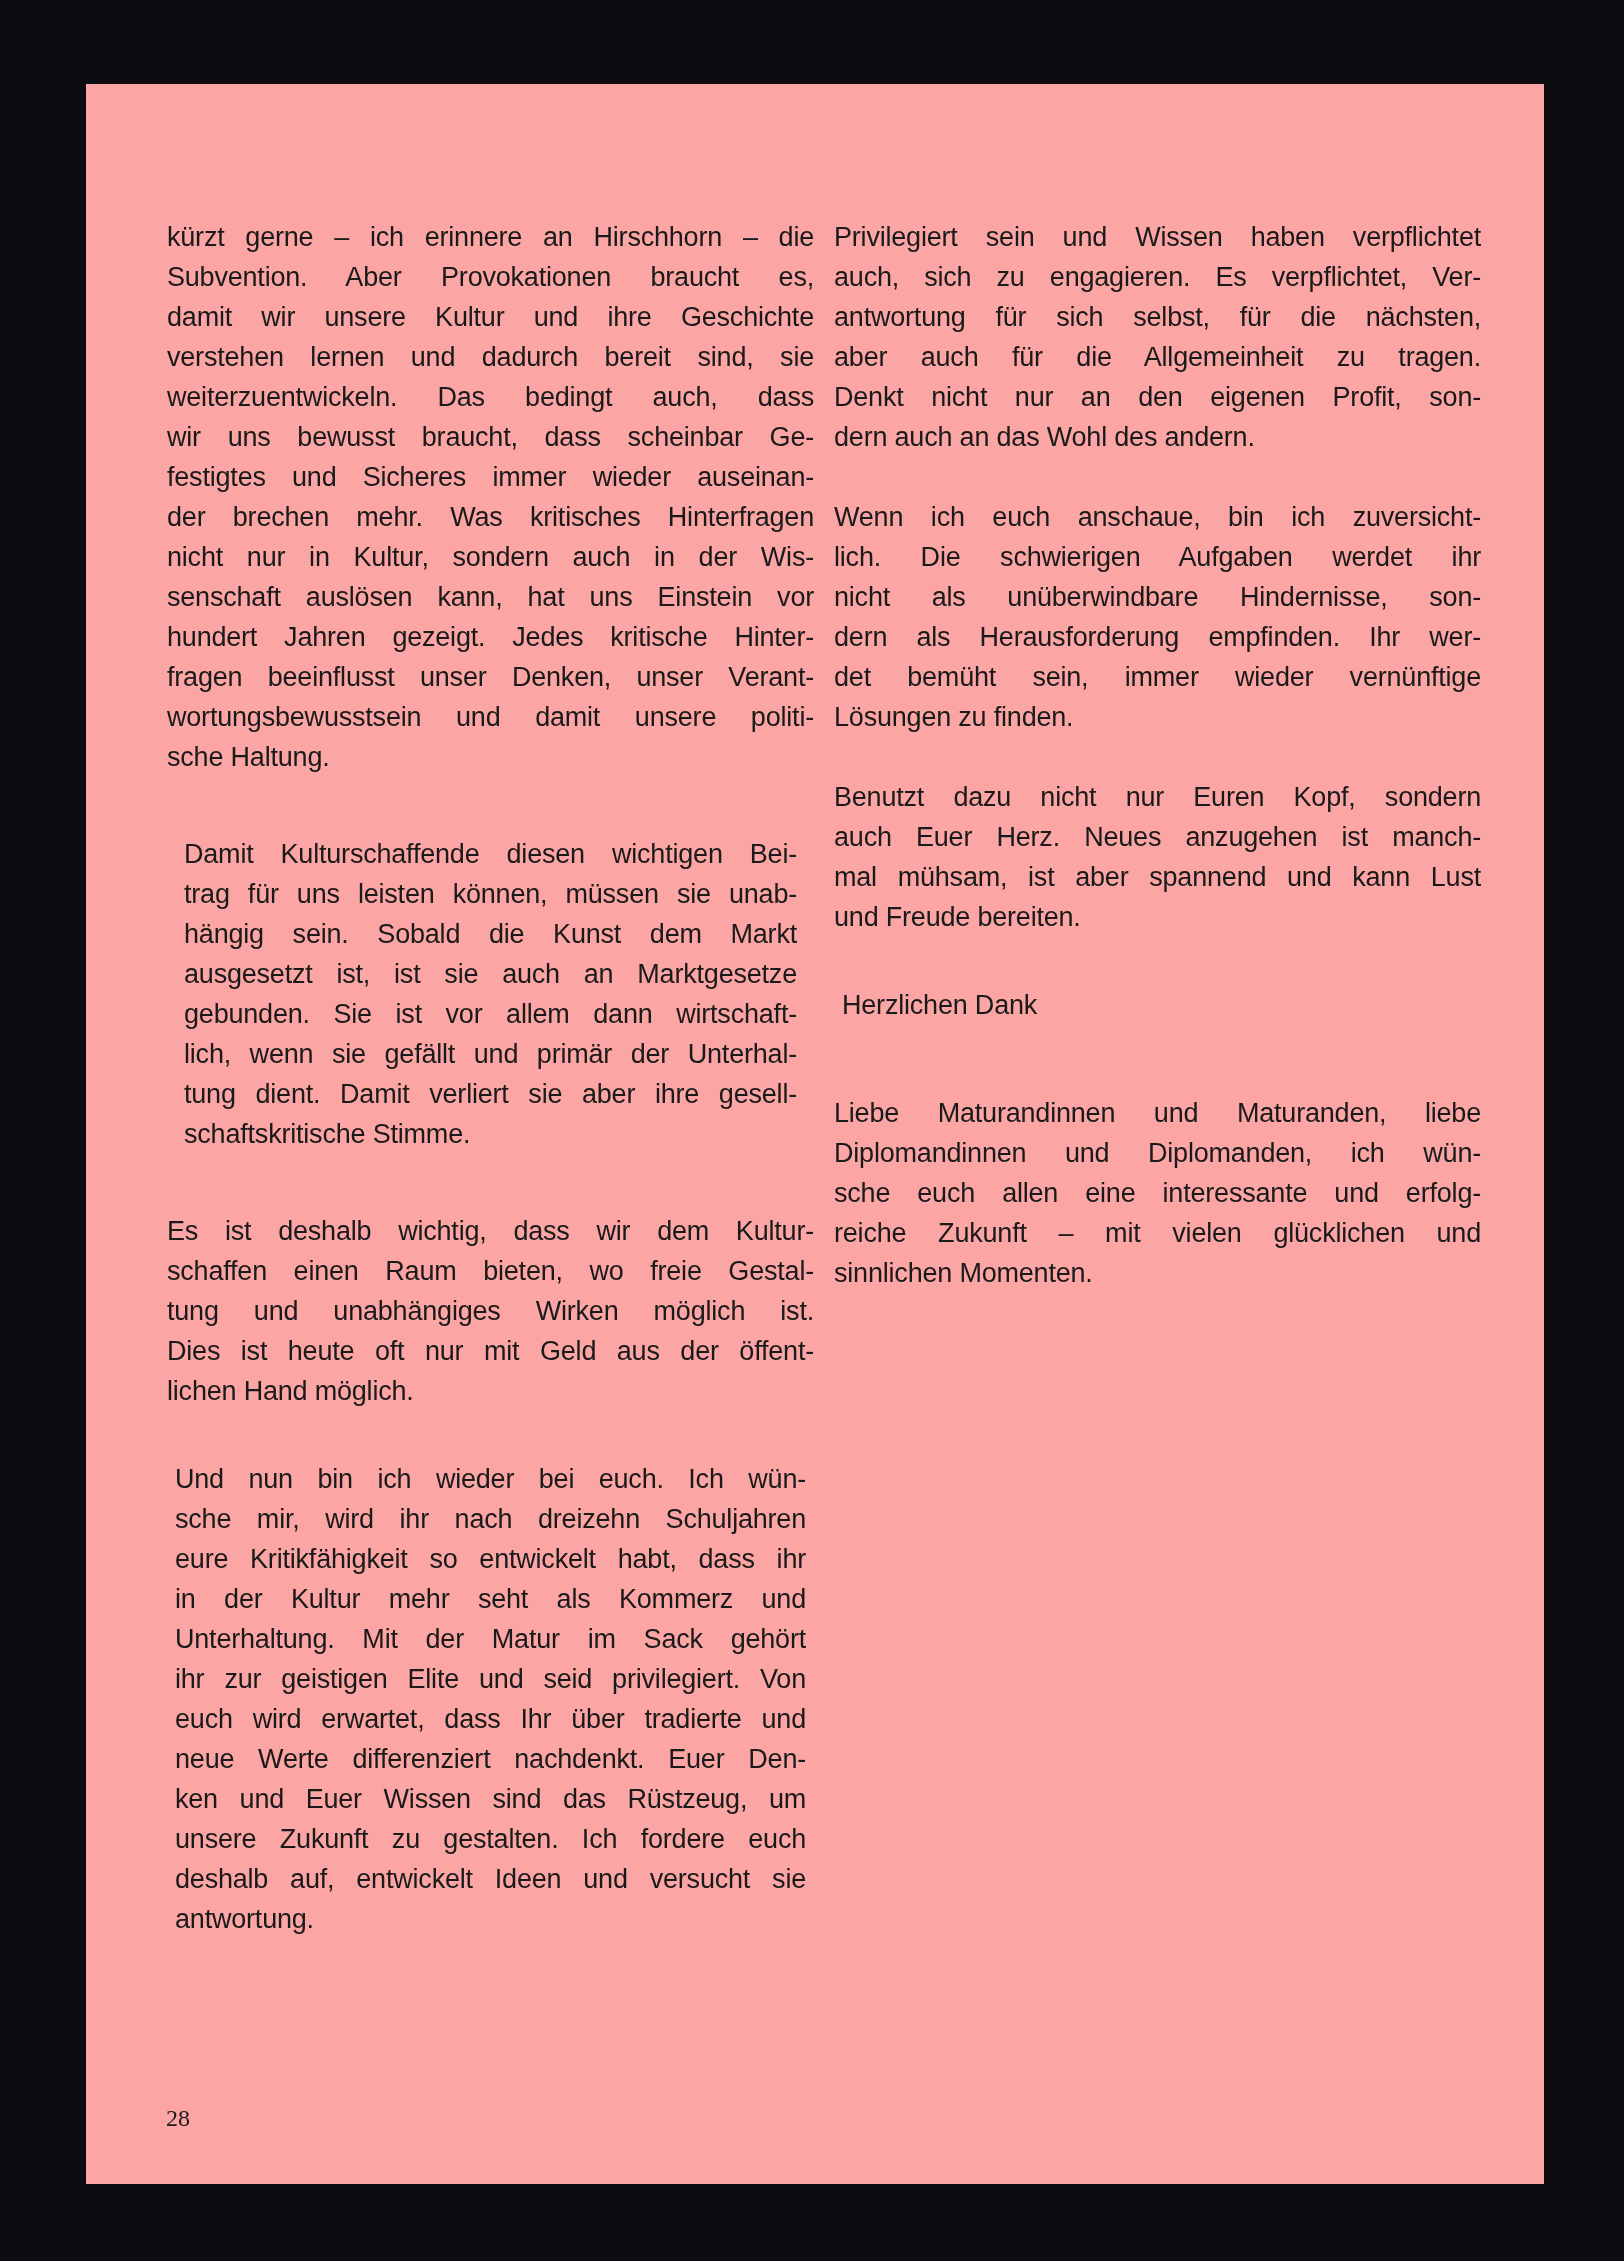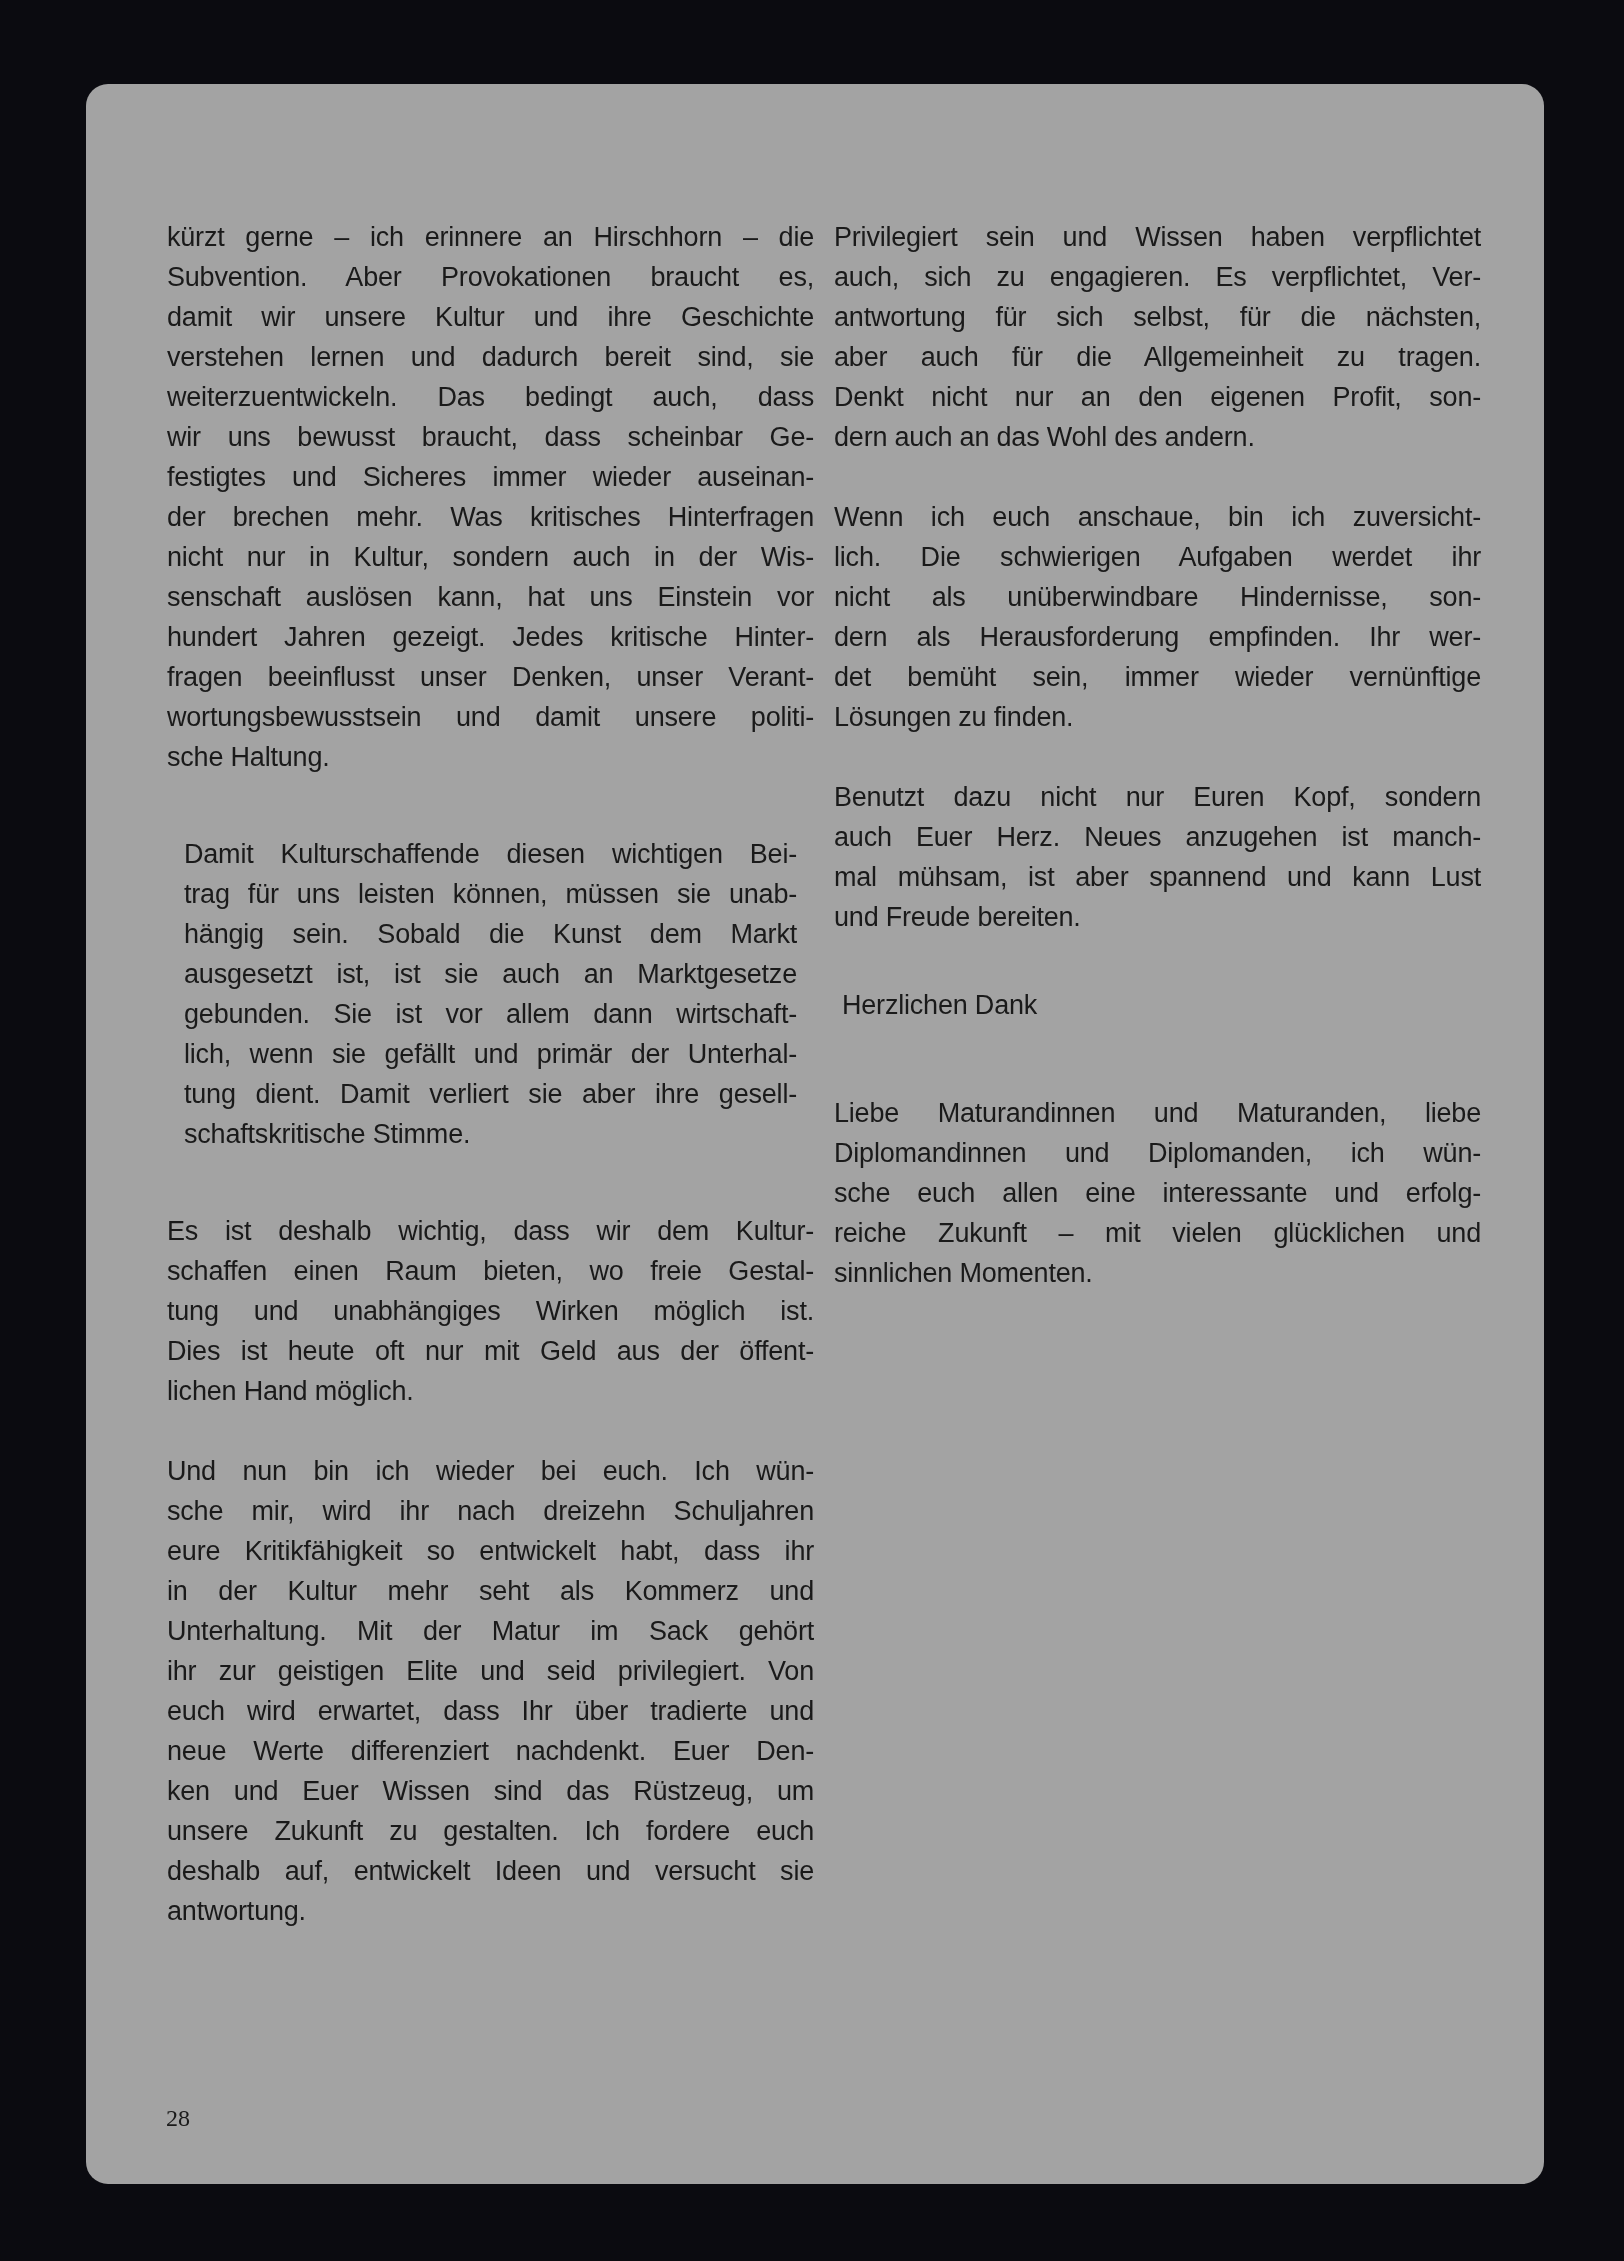--- a/index.html
+++ b/index.html
@@ -12,22 +12,21 @@
       background: #0b0b10;
       position: relative;
       overflow: hidden;
     }
     .page {
       position: absolute;
       left: 86px;
       top: 84px;
       width: 1458px;
       height: 2100px;
-      background: #a3a3a3;
-      border-radius: 22px;
+      background: #fca5a5;
     }
     .column {
       position: absolute;
       top: 133px;
       width: 647px;
       font-family: "Liberation Sans", sans-serif;
       font-size: 27px;
       line-height: 40px;
       color: #1a1a1a;
       letter-spacing: -0.2px;
@@ -91,21 +90,21 @@
     </p>
     <span class="gap"></span>
     <p style="margin:0">
       <span class="line justify">Es ist deshalb wichtig, dass wir dem Kultur-</span>
       <span class="line justify">schaffen einen Raum bieten, wo freie Gestal-</span>
       <span class="line justify">tung und unabhängiges Wirken möglich ist.</span>
       <span class="line justify">Dies ist heute oft nur mit Geld aus der öffent-</span>
       <span class="line">lichen Hand möglich.</span>
     </p>
     <span class="gap"></span>
-    <p style="margin:0">
+    <p style="margin:8px">
       <span class="line justify">Und nun bin ich wieder bei euch. Ich wün-</span>
       <span class="line justify">sche mir, wird ihr nach dreizehn Schuljahren</span>
       <span class="line justify">eure Kritikfähigkeit so entwickelt habt, dass ihr</span>
       <span class="line justify">in der Kultur mehr seht als Kommerz und</span>
       <span class="line justify">Unterhaltung. Mit der Matur im Sack gehört</span>
       <span class="line justify">ihr zur geistigen Elite und seid privilegiert. Von</span>
       <span class="line justify">euch wird erwartet, dass Ihr über tradierte und</span>
       <span class="line justify">neue Werte differenziert nachdenkt. Euer Den-</span>
       <span class="line justify">ken und Euer Wissen sind das Rüstzeug, um</span>
       <span class="line justify">unsere Zukunft zu gestalten. Ich fordere euch</span>

